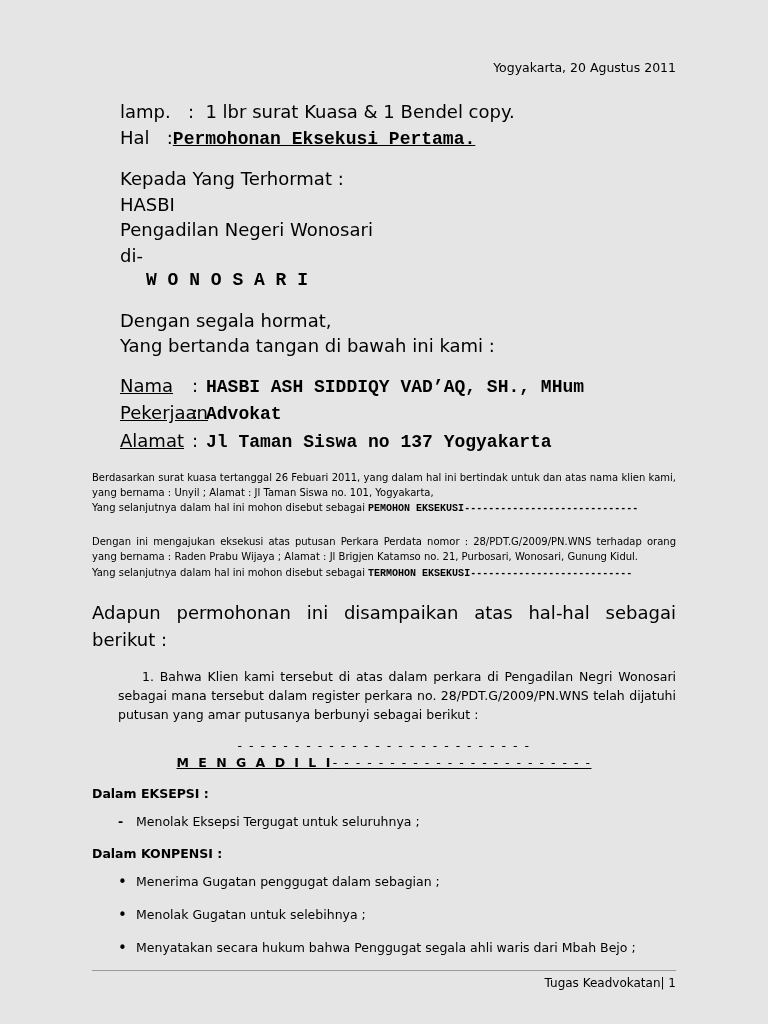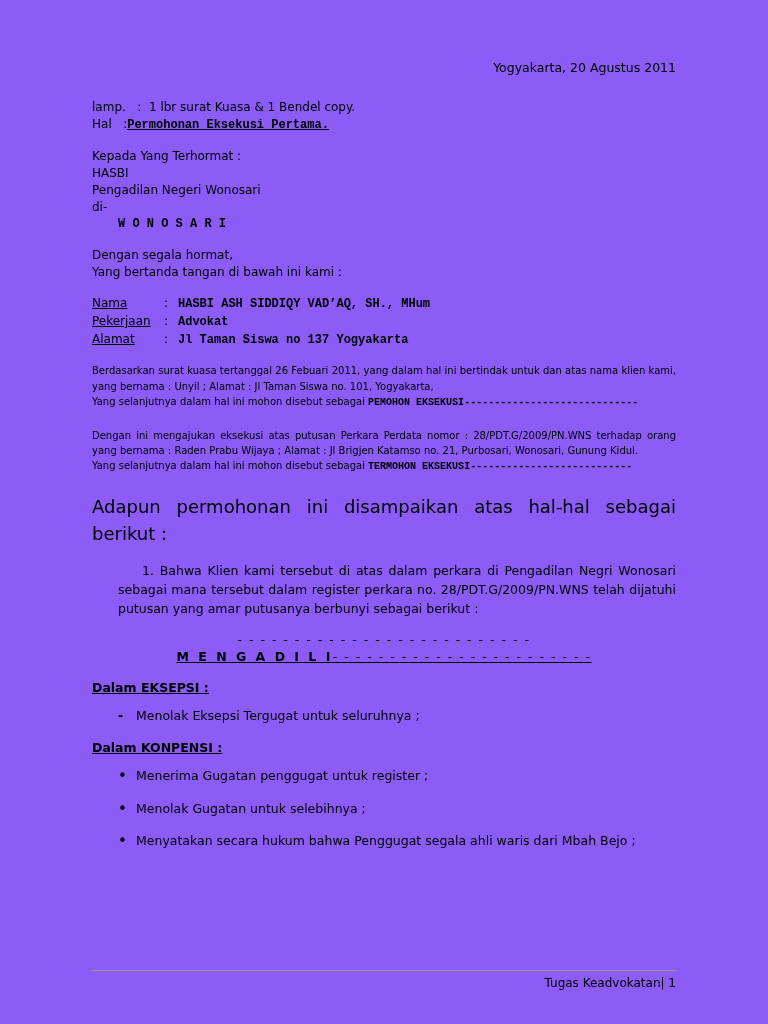--- a/index.html
+++ b/index.html
@@ -9,39 +9,40 @@
   }
   body {
     font-family: "DejaVu Sans", sans-serif;
     color: #000000;
   }
   .page {
     width: 768px;
     height: 1024px;
     box-sizing: border-box;
     position: relative;
-    background: #8b5cf6;
+    background: #e5e5e5;
     overflow: hidden;
     padding-left: 25px;
   }
   .content {
     position: absolute;
     left: 92px;
     top: 60px;
     width: 584px;
   }
   .date-line {
     text-align: right;
     font-size: 12.5px;
     margin-bottom: 24px;
   }
   .line {
-    font-size: 12px;
+    font-size: 18px;
     line-height: 1.42;
     white-space: pre;
+    margin-left: 28px;
   }
   .block {
     margin-bottom: 14px;
   }
   .b { font-weight: bold; font-family: Liberation Mono, monospace; }
   .u { text-decoration: underline; }
   .para {
     font-size: 18px;
     line-height: 1.52;
     text-align: justify;
@@ -79,21 +80,20 @@
     letter-spacing: 2.5px;
   }
   .mengadili-row .dsh {
     letter-spacing: 1.5px;
     font-weight: normal;
   }
   .heading-bold {
     font-size: 12.5px;
     font-weight: bold;
     margin-bottom: 12px;
-    text-decoration: underline;
   }
   ul.dash-list, ul.bullet-list {
     list-style: none;
     margin: 0 0 12px 0;
     padding: 0;
   }
   ul.dash-list li, ul.bullet-list li {
     font-size: 12.5px;
     line-height: 1.5;
     position: relative;
@@ -179,21 +179,21 @@
       <div class="mengadili-row"><span class="mg">M E N G A D I L I</span><span class="dsh">- - - - - - - - - - - - - - - - - - - - - - -</span></div>
     </div>
 
     <div class="heading-bold">Dalam EKSEPSI :</div>
     <ul class="dash-list">
       <li><span class="mk">-</span><span>Menolak Eksepsi Tergugat untuk seluruhnya ;</span></li>
     </ul>
 
     <div class="heading-bold">Dalam KONPENSI :</div>
     <ul class="bullet-list">
-      <li><span class="mk">•</span><span>Menerima Gugatan penggugat untuk register ;</span></li>
+      <li><span class="mk">•</span><span>Menerima Gugatan penggugat dalam sebagian ;</span></li>
       <li><span class="mk">•</span><span>Menolak Gugatan untuk selebihnya ;</span></li>
       <li><span class="mk">•</span><span>Menyatakan secara hukum bahwa Penggugat segala ahli waris dari Mbah Bejo ;</span></li>
     </ul>
 
   </div>
 
   <div class="footer">
     <div class="footer-rule"></div>
     <div class="footer-text">Tugas Keadvokatan| 1</div>
   </div>

